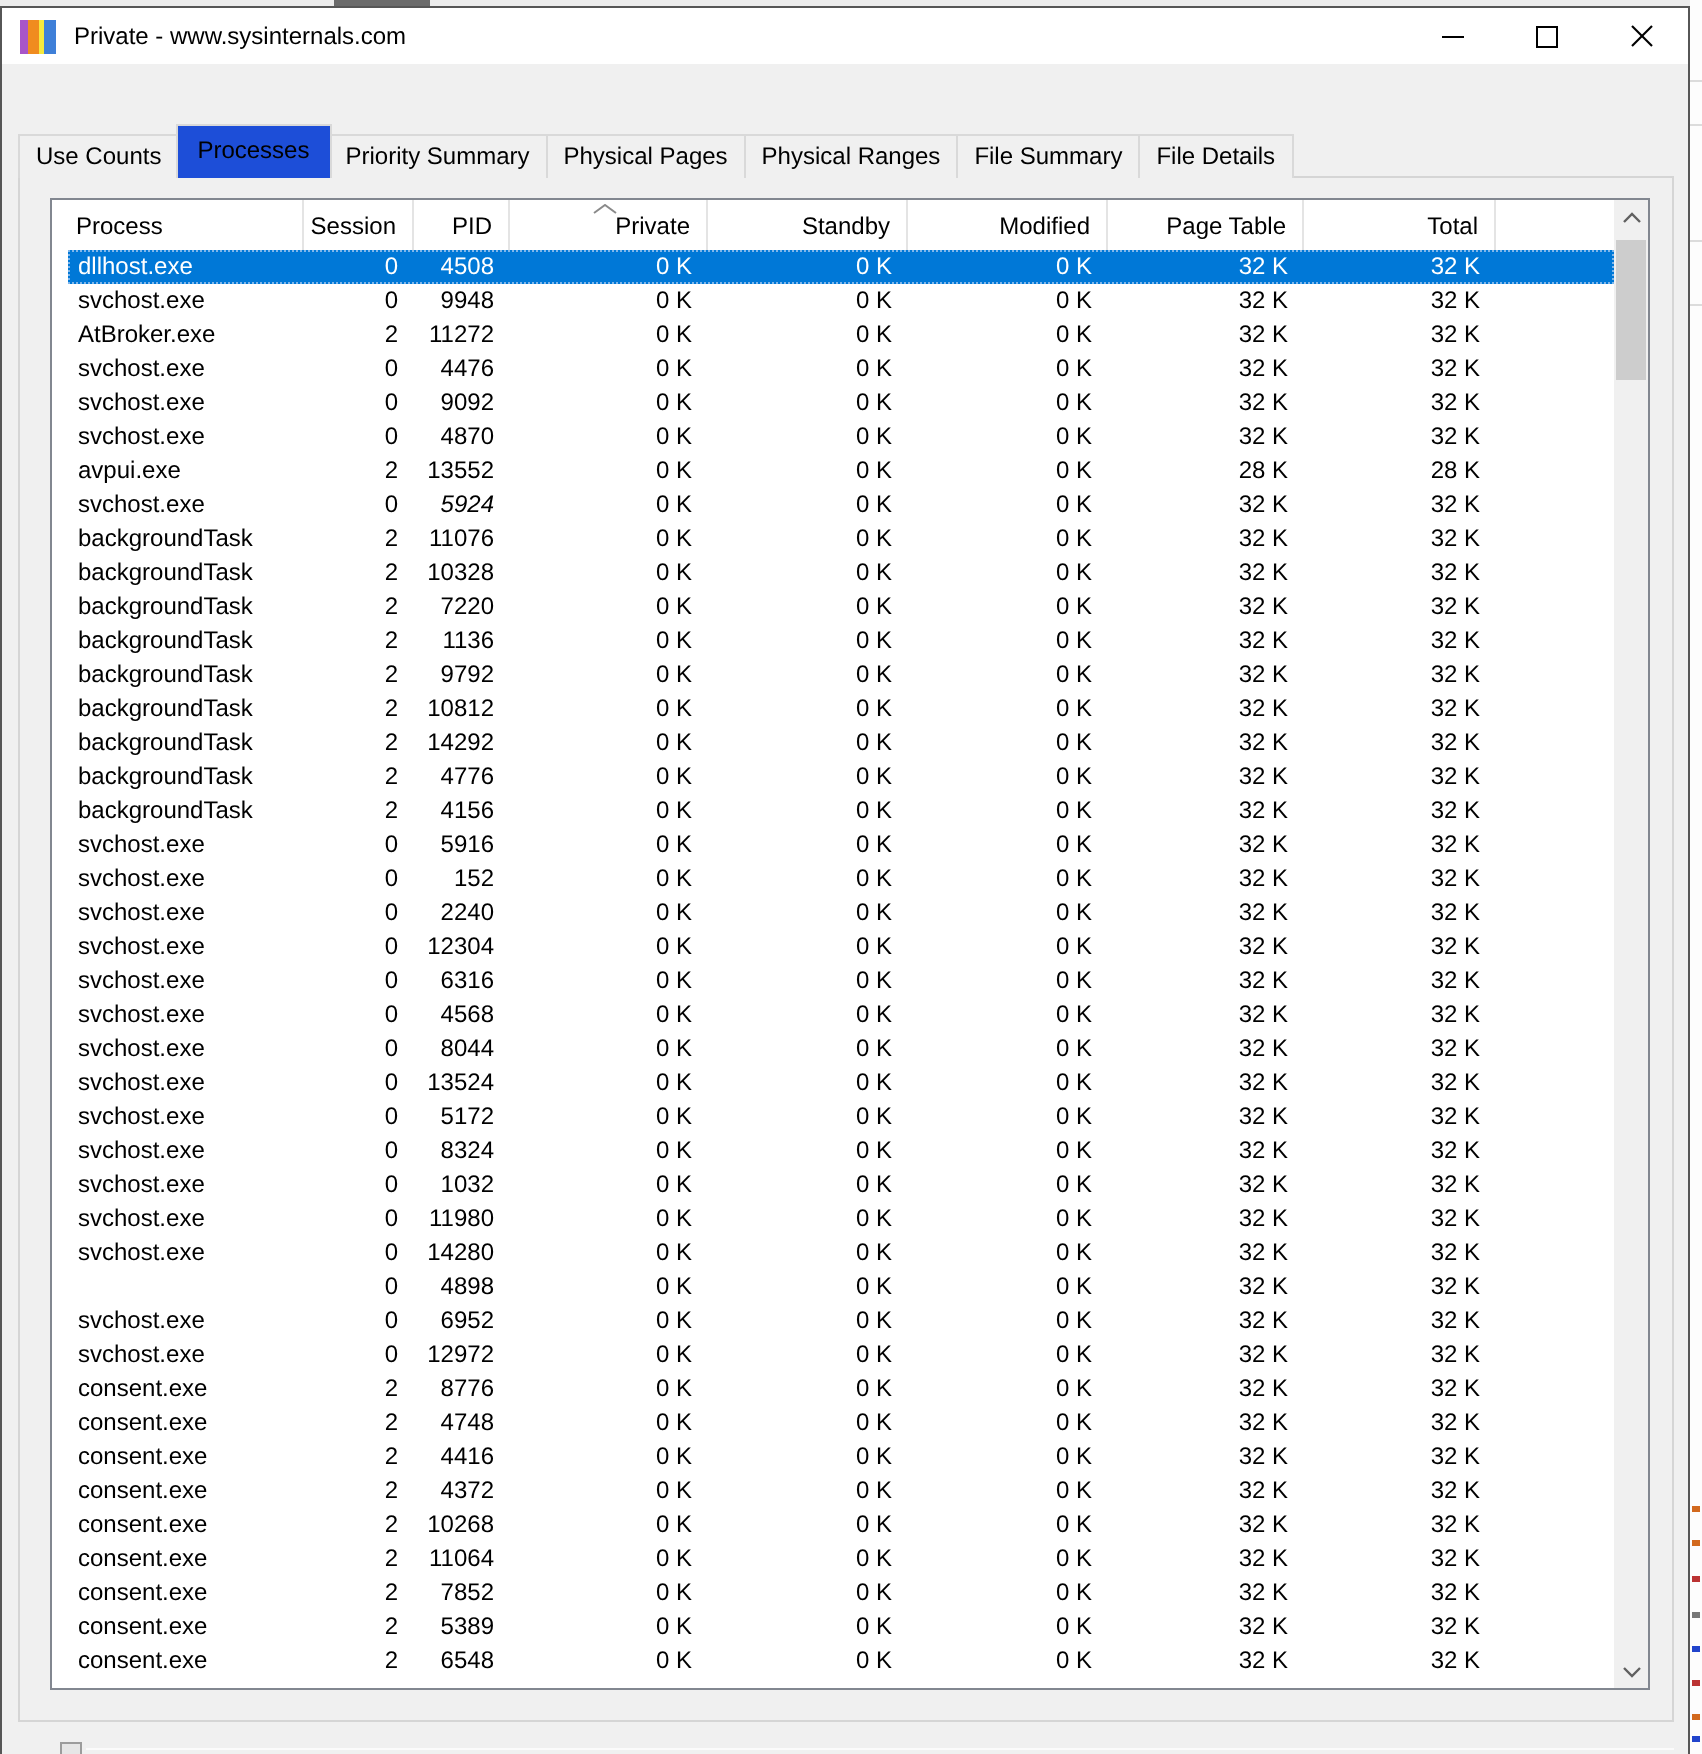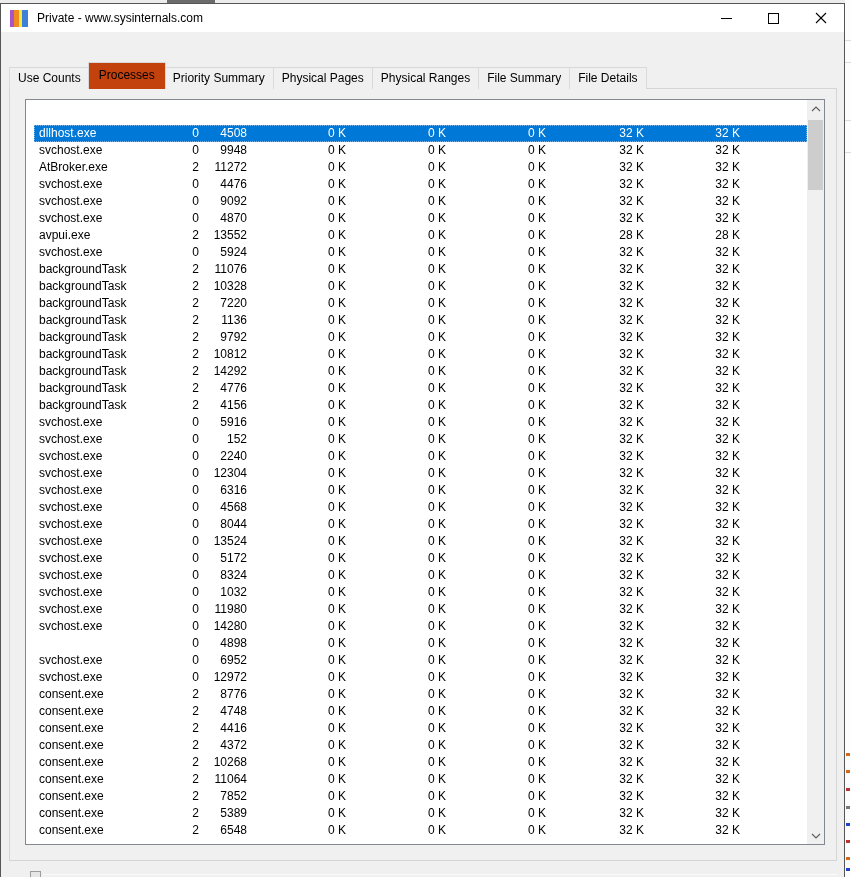--- a/index.html
+++ b/index.html
@@ -35,21 +35,21 @@
 
   .menubar{position:absolute;left:0;top:28px;right:0;height:19px;background:#fff;
     border-bottom:2px solid #7a7a7a;padding-left:1px;font-size:12px;line-height:19px;}
   .menu-item{display:inline-block;padding:0 7px;color:#000;}
   .menu-item u{text-decoration:underline;}
 
   .tabstrip{position:absolute;left:8px;top:58px;height:27px;display:flex;align-items:flex-end;z-index:3;}
   .tab{height:22px;line-height:21px;padding:0 8px;font-size:12px;color:#000;
     background:#f0f0f0;border:1px solid #d9d9d9;border-bottom:none;box-sizing:border-box;}
   .tab:not(:first-child){margin-left:-1px;}
-  .tab.active{height:27px;line-height:24px;background:#c2410c;padding:0 10px;
+  .tab.active{height:27px;line-height:24px;background:#1d4ed8;padding:0 10px;
     margin-left:-2px;margin-right:-1px;position:relative;z-index:4;}
 
   .tabpanel{position:absolute;left:8px;top:84px;width:828px;height:773px;
     background:#f0f0f0;border:1px solid #d5d5d5;box-sizing:border-box;z-index:1;}
 
   .listview{position:absolute;left:15px;top:10px;width:800px;height:746px;
     background:#fff;border:1px solid #828790;box-sizing:border-box;overflow:hidden;}
   .lv-header{position:absolute;left:0;top:0;right:17px;height:25px;background:#fff;
     display:flex;align-items:flex-end;padding-left:8px;box-sizing:border-box;}
   .hcell{height:25px;line-height:27px;font-size:12px;color:#000;
@@ -126,20 +126,33 @@
       <div class="tab active">Processes</div>
       <div class="tab">Priority Summary</div>
       <div class="tab">Physical Pages</div>
       <div class="tab">Physical Ranges</div>
       <div class="tab">File Summary</div>
       <div class="tab">File Details</div>
     </div>
 
   <div class="tabpanel">
     <div class="listview">
+      <div class="lv-header">
+        <svg class="sort-arrow" width="13" height="5" viewBox="0 0 13 5">
+          <polyline points="1,4.5 6.5,0.5 12,4.5" fill="none" stroke="#8a8a8a" stroke-width="1"></polyline>
+        </svg>
+      <div class="hcell align-left" style="width: 118px;">Process</div>
+          <div class="hcell align-right" style="width: 55px;">Session</div>
+          <div class="hcell align-right" style="width: 48px;">PID</div>
+          <div class="hcell align-right" style="width: 99px;">Private</div>
+          <div class="hcell align-right" style="width: 100px;">Standby</div>
+          <div class="hcell align-right" style="width: 100px;">Modified</div>
+          <div class="hcell align-right" style="width: 98px;">Page Table</div>
+          <div class="hcell align-right" style="width: 96px;">Total</div>
+        </div>
       <div class="lv-rows">
           <div class="lv-row selected">
             <span class="cell align-left" style="width: 118px;">dllhost.exe</span>
             <span class="cell align-right" style="width: 55px;">0</span>
             <span class="cell align-right" style="width: 48px;">4508</span>
             <span class="cell align-right" style="width: 99px;">0 K</span>
             <span class="cell align-right" style="width: 100px;">0 K</span>
             <span class="cell align-right" style="width: 100px;">0 K</span>
             <span class="cell align-right" style="width: 98px;">32 K</span>
             <span class="cell align-right" style="width: 96px;">32 K</span>
@@ -200,21 +213,21 @@
             <span class="cell align-right" style="width: 48px;">13552</span>
             <span class="cell align-right" style="width: 99px;">0 K</span>
             <span class="cell align-right" style="width: 100px;">0 K</span>
             <span class="cell align-right" style="width: 100px;">0 K</span>
             <span class="cell align-right" style="width: 98px;">28 K</span>
             <span class="cell align-right" style="width: 96px;">28 K</span>
           </div>
           <div class="lv-row">
             <span class="cell align-left" style="width: 118px;">svchost.exe</span>
             <span class="cell align-right" style="width: 55px;">0</span>
-            <span class="cell align-right" style="width: 48px;">5924</span>
+            <span class="cell align-right" style="width: 48px; font-style: italic;">5924</span>
             <span class="cell align-right" style="width: 99px;">0 K</span>
             <span class="cell align-right" style="width: 100px;">0 K</span>
             <span class="cell align-right" style="width: 100px;">0 K</span>
             <span class="cell align-right" style="width: 98px;">32 K</span>
             <span class="cell align-right" style="width: 96px;">32 K</span>
           </div>
           <div class="lv-row">
             <span class="cell align-left" style="width: 118px;">backgroundTask</span>
             <span class="cell align-right" style="width: 55px;">2</span>
             <span class="cell align-right" style="width: 48px;">11076</span>

